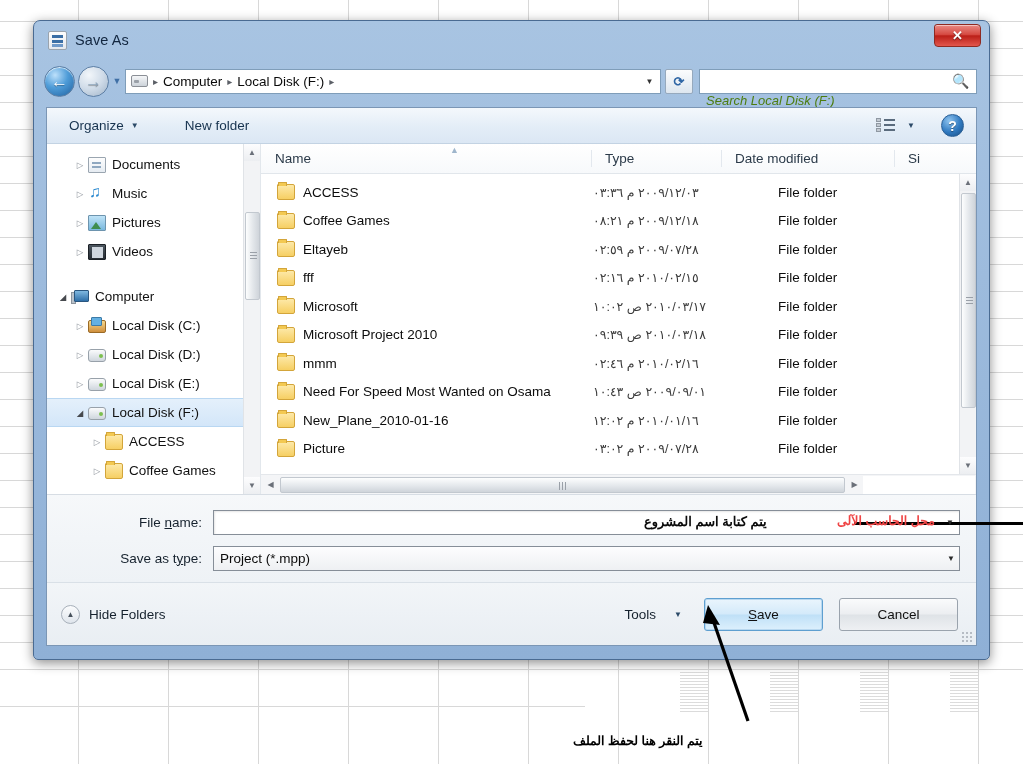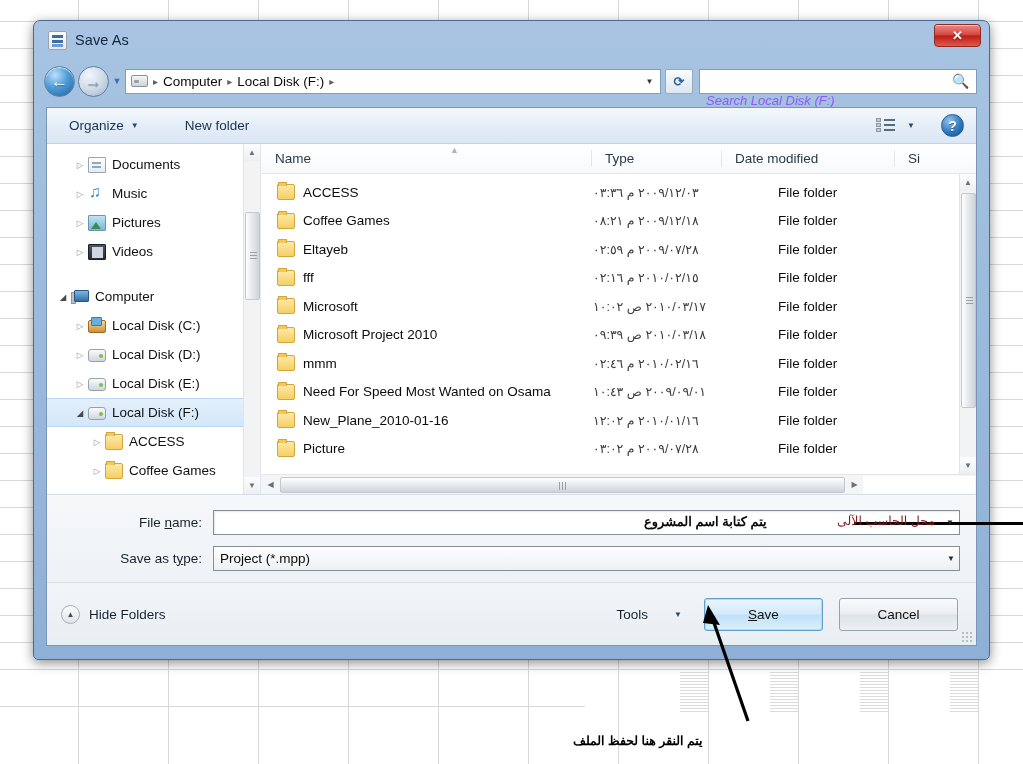--- a/index.html
+++ b/index.html
@@ -123,21 +123,21 @@
   #refresh-button{
     width:28px;height:25px;border:1px solid #96a9bd;border-radius:2px;
     background:linear-gradient(to bottom,#fbfcfd,#dde6ef);
     display:flex;align-items:center;justify-content:center;margin-right:6px;flex:none;cursor:pointer;
     color:#2f66a5;font-size:13px;font-weight:bold;
   }
   #searchbox{
     width:278px;height:25px;background:#fff;border:1px solid #7f9db9;
     display:flex;align-items:center;padding:0 6px;flex:none;
   }
-  #search-placeholder{ font-size:13px;color:#8b5cf6;font-style:italic;flex:1;margin-top:38px;}
+  #search-placeholder{ font-size:13px;color:#4d7c0f;font-style:italic;flex:1;margin-top:38px;}
   #search-icon{ color:#2f5e96;font-size:14px;cursor:pointer;}
 
   
   #content-panel{
     position:absolute; left:8px; right:8px; top:86px; bottom:8px;
     background:#fff; border:1px solid #7b96b5;
     display:flex; flex-direction:column;
   }
 
   
@@ -295,21 +295,21 @@
     direction:rtl;white-space:nowrap;
   }
   #filename-arrow{
     position:absolute;left:640px;top:11px;width:176px;height:3px;background:#000;
   }
   #filename-arrow::after{
     content:"";position:absolute;right:-9px;top:-5px;
     border-left:11px solid #000;border-top:6.5px solid transparent;border-bottom:6.5px solid transparent;
   }
   #filename-value{
-    position:absolute;right:24px;top:2px;font-size:12.5px;font-weight:normal;color:#7f1d1d;
+    position:absolute;right:24px;top:2px;font-size:12.5px;font-weight:bold;color:#ef4444;
     direction:rtl;white-space:nowrap;
   }
   #filename-caret{
     position:absolute;right:5px;top:0;height:100%;display:flex;align-items:center;
     font-size:8px;color:#2a2a2a;cursor:pointer;
   }
   #savetype-field{
     flex:1;height:25px;border:1px solid #868e98;
     background:linear-gradient(to bottom,#fdfdfe,#eef0f3);
     display:flex;align-items:center;padding:0 4px 0 6px;position:relative;cursor:pointer;
@@ -324,21 +324,21 @@
     display:flex;align-items:center;padding:0 18px 0 14px;position:relative;
   }
   #hide-folders{ display:flex;align-items:center;gap:9px;cursor:pointer;}
   #hide-folders-icon{
     width:19px;height:19px;border-radius:50%;
     background:linear-gradient(to bottom,#fbfcfd,#dfe5ec);border:1px solid #a7b0ba;
     display:flex;align-items:center;justify-content:center;font-size:8px;color:#46505b;
   }
   #hide-folders-label{ font-size:13.5px;color:#16222e;}
   #tools-button{
-    margin-left:auto;display:flex;align-items:center;gap:26px;
+    margin-left:auto;display:flex;align-items:center;gap:18px;
     font-size:13.5px;color:#16222e;cursor:pointer;padding:4px 6px;
   }
   .dlg-button{
     width:119px;height:33px;margin-left:16px;
     display:flex;align-items:center;justify-content:center;
     font-size:13.5px;color:#111;cursor:pointer;border-radius:3px;
     background:linear-gradient(to bottom,#fafbfc 0%,#eceef1 48%,#dfe3e7 52%,#eef0f3 100%);
     border:1px solid #9aa3ad;
   }
   #save-button{

